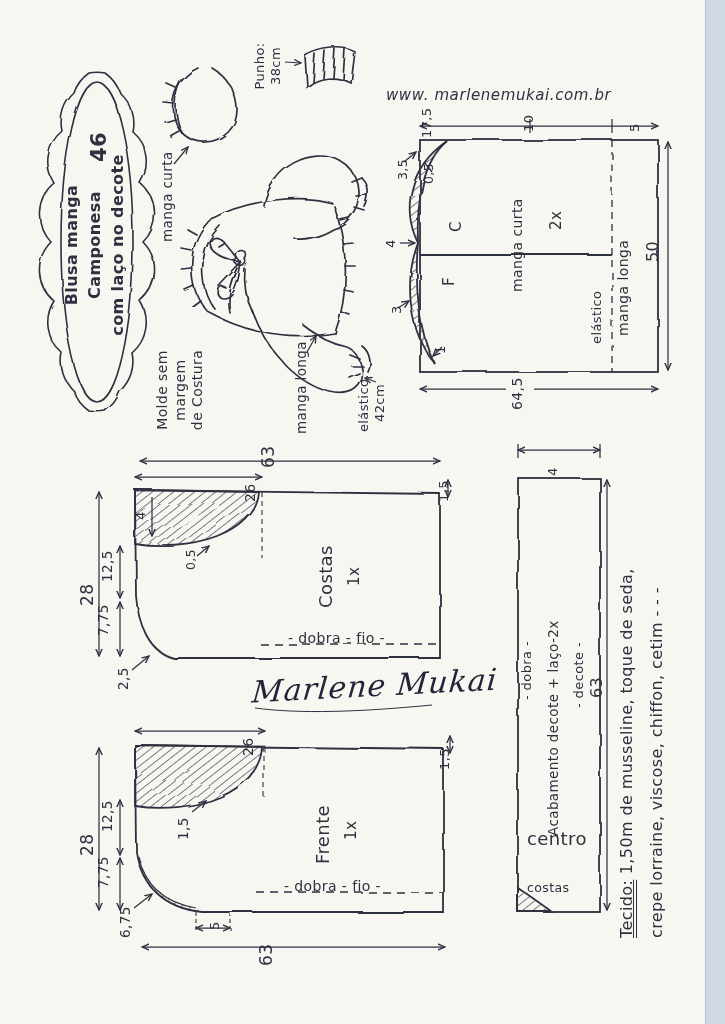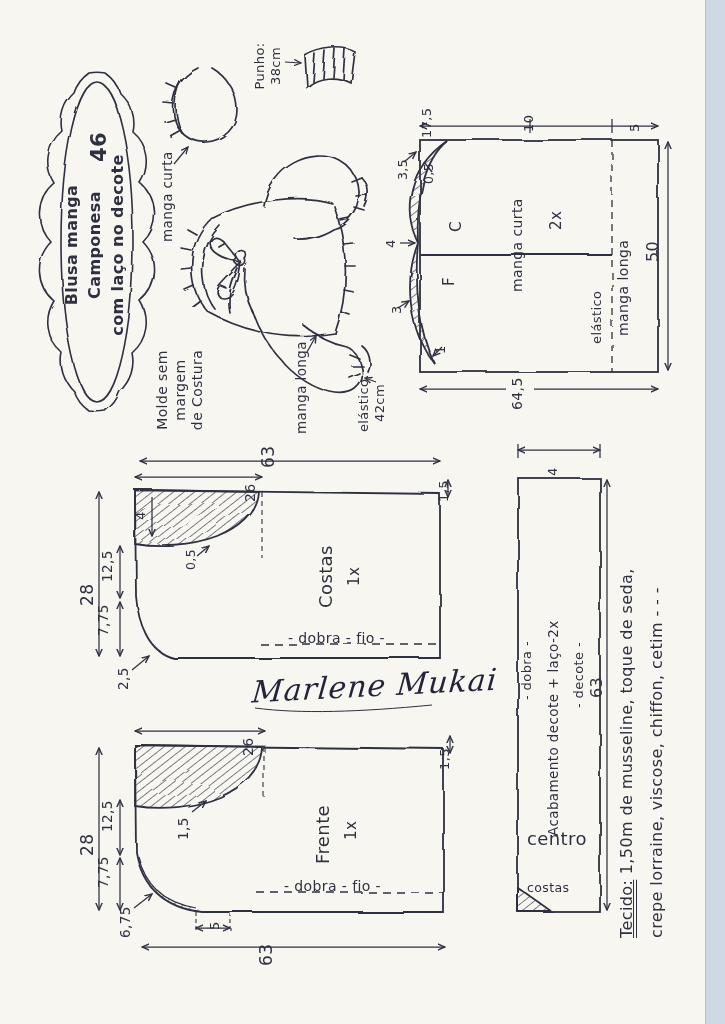--- a/index.html
+++ b/index.html
@@ -178,20 +178,21 @@
   <div class="vt ml hand" style="left:154px;top:344px;width:92px;font-size:14px;line-height:1.25">Molde sem
 margem
 de Costura</div>
   <div class="vt hand" style="left:160px;top:166px;width:76px;font-size:13.5px">manga curta</div>
   <div class="vt hand" style="left:294px;top:354px;width:80px;font-size:13.5px">manga longa</div>
   <div class="vt ml hand" style="left:252px;top:36px;width:60px;font-size:13px;line-height:1.25">Punho:
 38cm</div>
   <div class="vt ml hand" style="left:356px;top:370px;width:66px;font-size:13px;line-height:1.25">elástico:
 42cm</div>
 
+  <div class="ht hand it" style="left:386px;top:86px;font-size:15px;letter-spacing:.6px">www. marlenemukai.com.br</div>
 
   <div class="vt hand" style="left:420px;top:102px;width:36px;font-size:13px">17,5</div>
   <div class="vt hand" style="left:522px;top:106px;width:26px;font-size:13px">10</div>
   <div class="vt hand" style="left:628px;top:110px;width:22px;font-size:13px">5</div>
   <div class="vt hand" style="left:396px;top:150px;width:30px;font-size:12.5px">3,5</div>
   <div class="vt hand" style="left:422px;top:156px;width:28px;font-size:12.5px">0,5</div>
   <div class="vt hand" style="left:384px;top:230px;width:18px;font-size:13px">4</div>
   <div class="vt hand" style="left:390px;top:296px;width:18px;font-size:13px">3</div>
   <div class="vt hand" style="left:434px;top:336px;width:18px;font-size:13px">1</div>
   <div class="vt hand" style="left:448px;top:212px;width:20px;font-size:15px">C</div>

